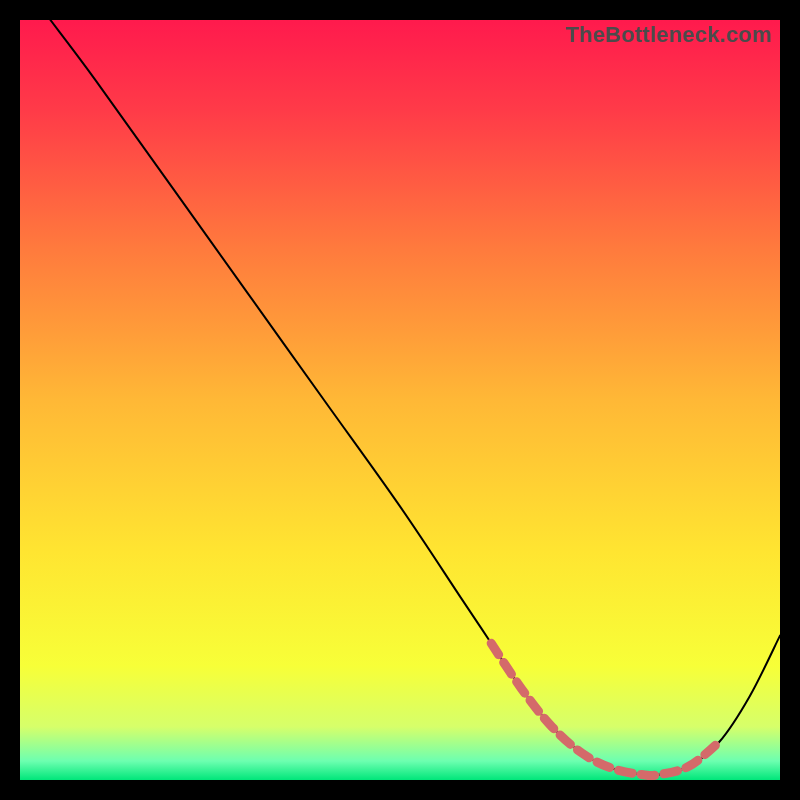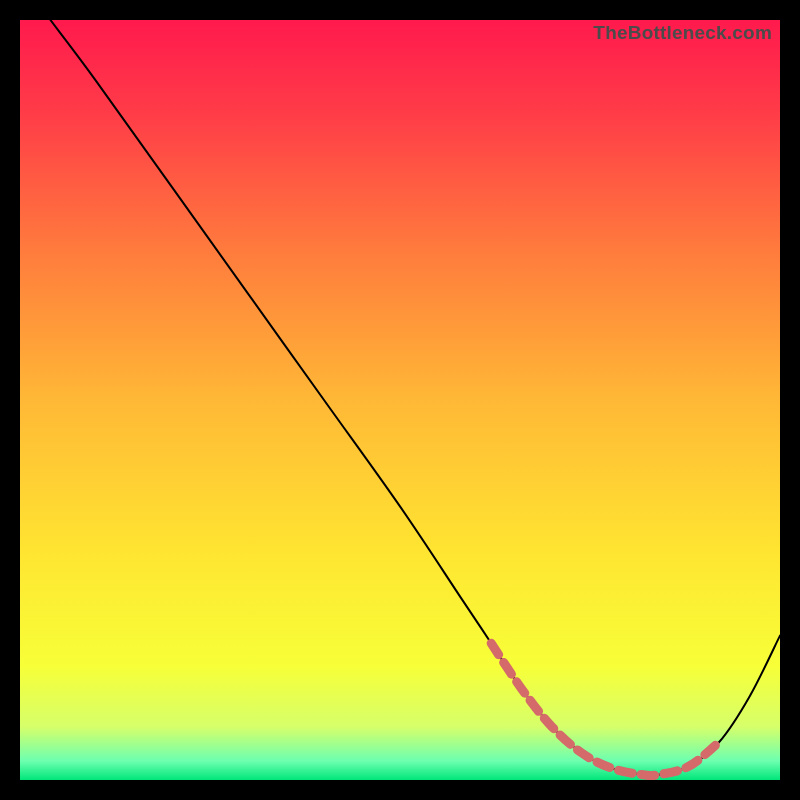--- a/index.html
+++ b/index.html
@@ -24,21 +24,21 @@
     left: 0;
     top: 0;
     width: 760px;
     height: 760px;
   }
   .watermark {
     position: absolute;
     top: 2px;
     right: 8px;
     color: #4b4b4b;
-    font-size: 19px;
+    font-size: 22px;
     font-weight: 600;
     letter-spacing: 0.2px;
     user-select: none;
   }
 </style>
 </head>
 <body>
 
 <div class="frame">
   <svg class="plot-area" viewBox="0 0 760 760" preserveAspectRatio="none">

